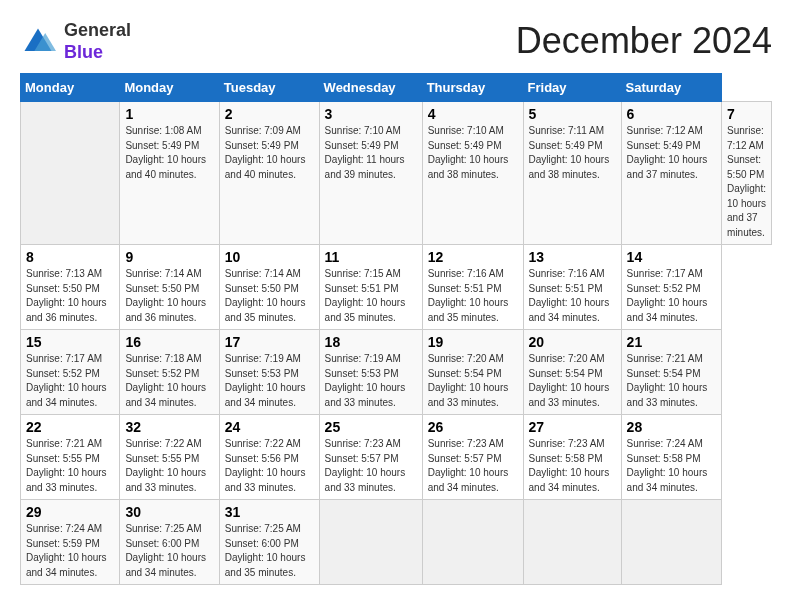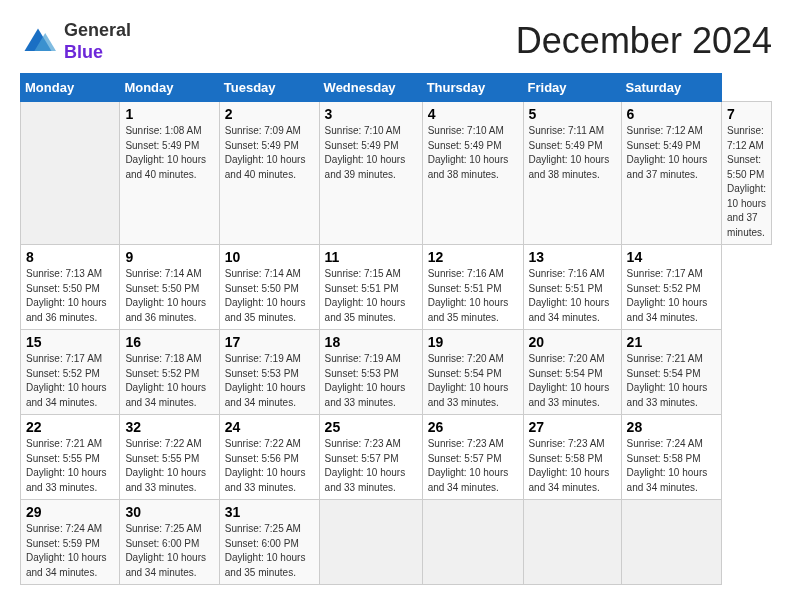--- a/index.html
+++ b/index.html
@@ -133,21 +133,21 @@
           <span>Sunrise: 7:09 AM</span><br>
           <span>Sunset: 5:49 PM</span><br>
           <span>Daylight: 10 hours and 40 minutes.</span>
         </div>
       </td>
       <td>
         <span class="day-num">3</span>
         <div class="day-info">
           <span>Sunrise: 7:10 AM</span><br>
           <span>Sunset: 5:49 PM</span><br>
-          <span>Daylight: 10 hours and 39 minutes.</span>
+          <span>Daylight: 11 hours and 39 minutes.</span>
         </div>
       </td>
       <td>
         <span class="day-num">4</span>
         <div class="day-info">
           <span>Sunrise: 7:10 AM</span><br>
           <span>Sunset: 5:49 PM</span><br>
           <span>Daylight: 10 hours and 38 minutes.</span>
         </div>
       </td>

